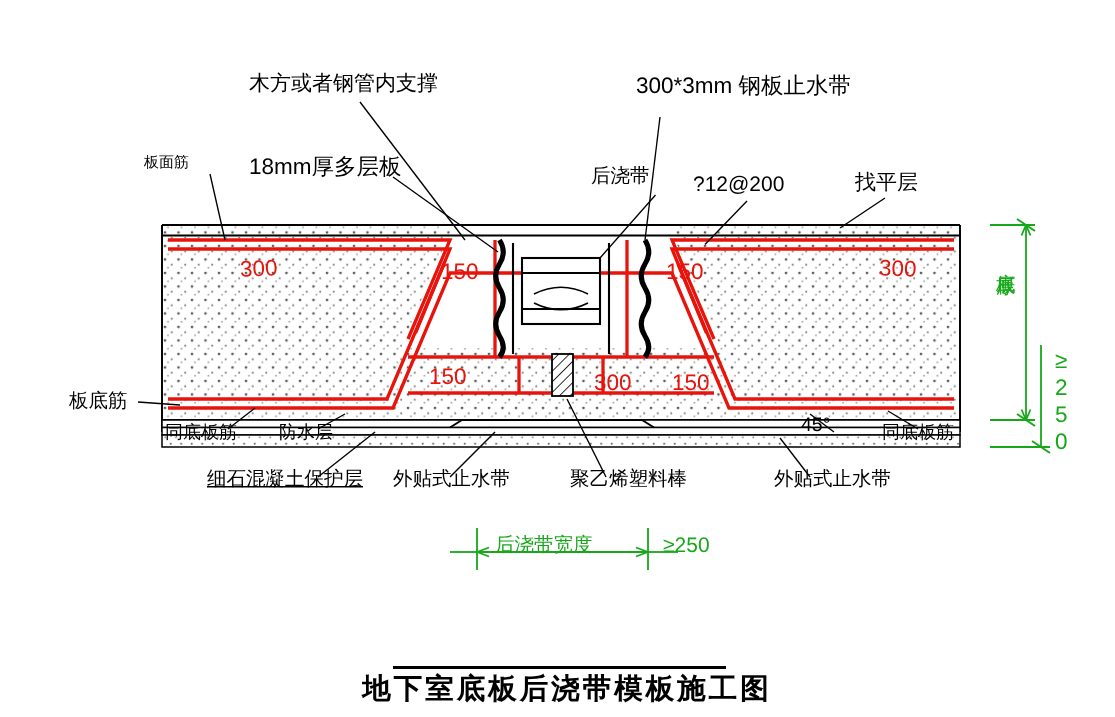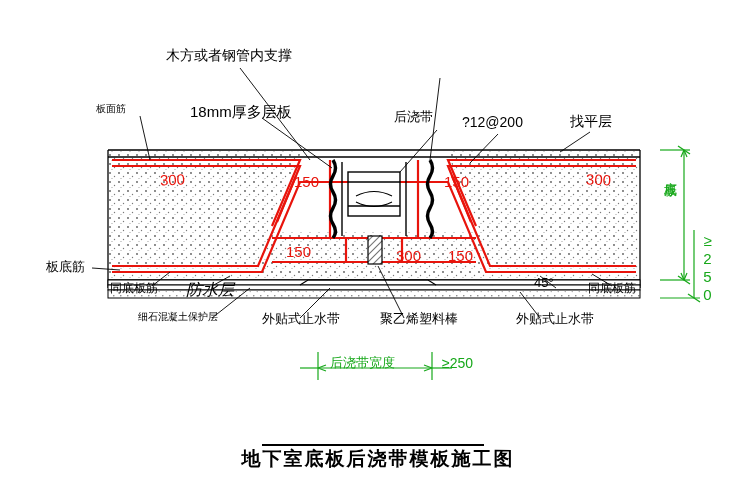--- a/index.html
+++ b/index.html
@@ -175,30 +175,31 @@
     </g>
 
     <g stroke="#17a81a" stroke-width="1.4">
       <line x1="678" y1="146" x2="690" y2="154"></line>
       <line x1="678" y1="276" x2="690" y2="284"></line>
       <line x1="688" y1="294" x2="700" y2="302"></line>
     </g>
   </svg>
 
   <div class="lbl" style="left:166px;top:48px;font-size:14px;">木方或者钢管内支撑</div>
-  <div class="lbl" style="left:166px;top:104px;font-size:15px;margin-left:24px;">18mm厚多层板</div>
+  <div class="lbl" style="left:424px;top:50px;font-size:15px;">300*3mm 钢板止水带</div>
+  <div class="lbl" style="left:166px;top:104px;font-size:15px;">18mm厚多层板</div>
   <div class="lbl" style="left:394px;top:110px;font-size:13px;">后浇带</div>
   <div class="lbl" style="left:462px;top:115px;font-size:14px;">?12@200</div>
   <div class="lbl" style="left:570px;top:114px;font-size:14px;">找平层</div>
   <div class="lbl" style="left:96px;top:104px;font-size:10px;">板面筋</div>
 
   <div class="lbl" style="left:46px;top:260px;font-size:13px;">板底筋</div>
   <div class="lbl" style="left:110px;top:282px;font-size:12px;">同底板筋</div>
-  <div class="lbl" style="left:186px;top:282px;font-size:16px;font-style:italic;">防水层</div>
-  <div class="lbl" style="left:138px;top:312px;font-size:10px;">细石混凝土保护层</div>
+  <div class="lbl" style="left:186px;top:282px;font-size:12px;">防水层</div>
+  <div class="lbl" style="left:138px;top:312px;font-size:13px;text-decoration:underline;">细石混凝土保护层</div>
   <div class="lbl" style="left:262px;top:312px;font-size:13px;">外贴式止水带</div>
   <div class="lbl" style="left:380px;top:312px;font-size:13px;">聚乙烯塑料棒</div>
   <div class="lbl" style="left:516px;top:312px;font-size:13px;">外贴式止水带</div>
   <div class="lbl" style="left:588px;top:282px;font-size:12px;">同底板筋</div>
   <div class="lbl" style="left:534px;top:276px;font-size:13px;">45°</div>
 
   <div class="lbl lbl-red" style="left:160px;top:172px;font-size:15px;transform:rotate(-2deg);">300</div>
   <div class="lbl lbl-red" style="left:294px;top:174px;font-size:15px;">150</div>
   <div class="lbl lbl-red" style="left:444px;top:174px;font-size:15px;">150</div>
   <div class="lbl lbl-red" style="left:586px;top:172px;font-size:15px;transform:rotate(2deg);">300</div>

